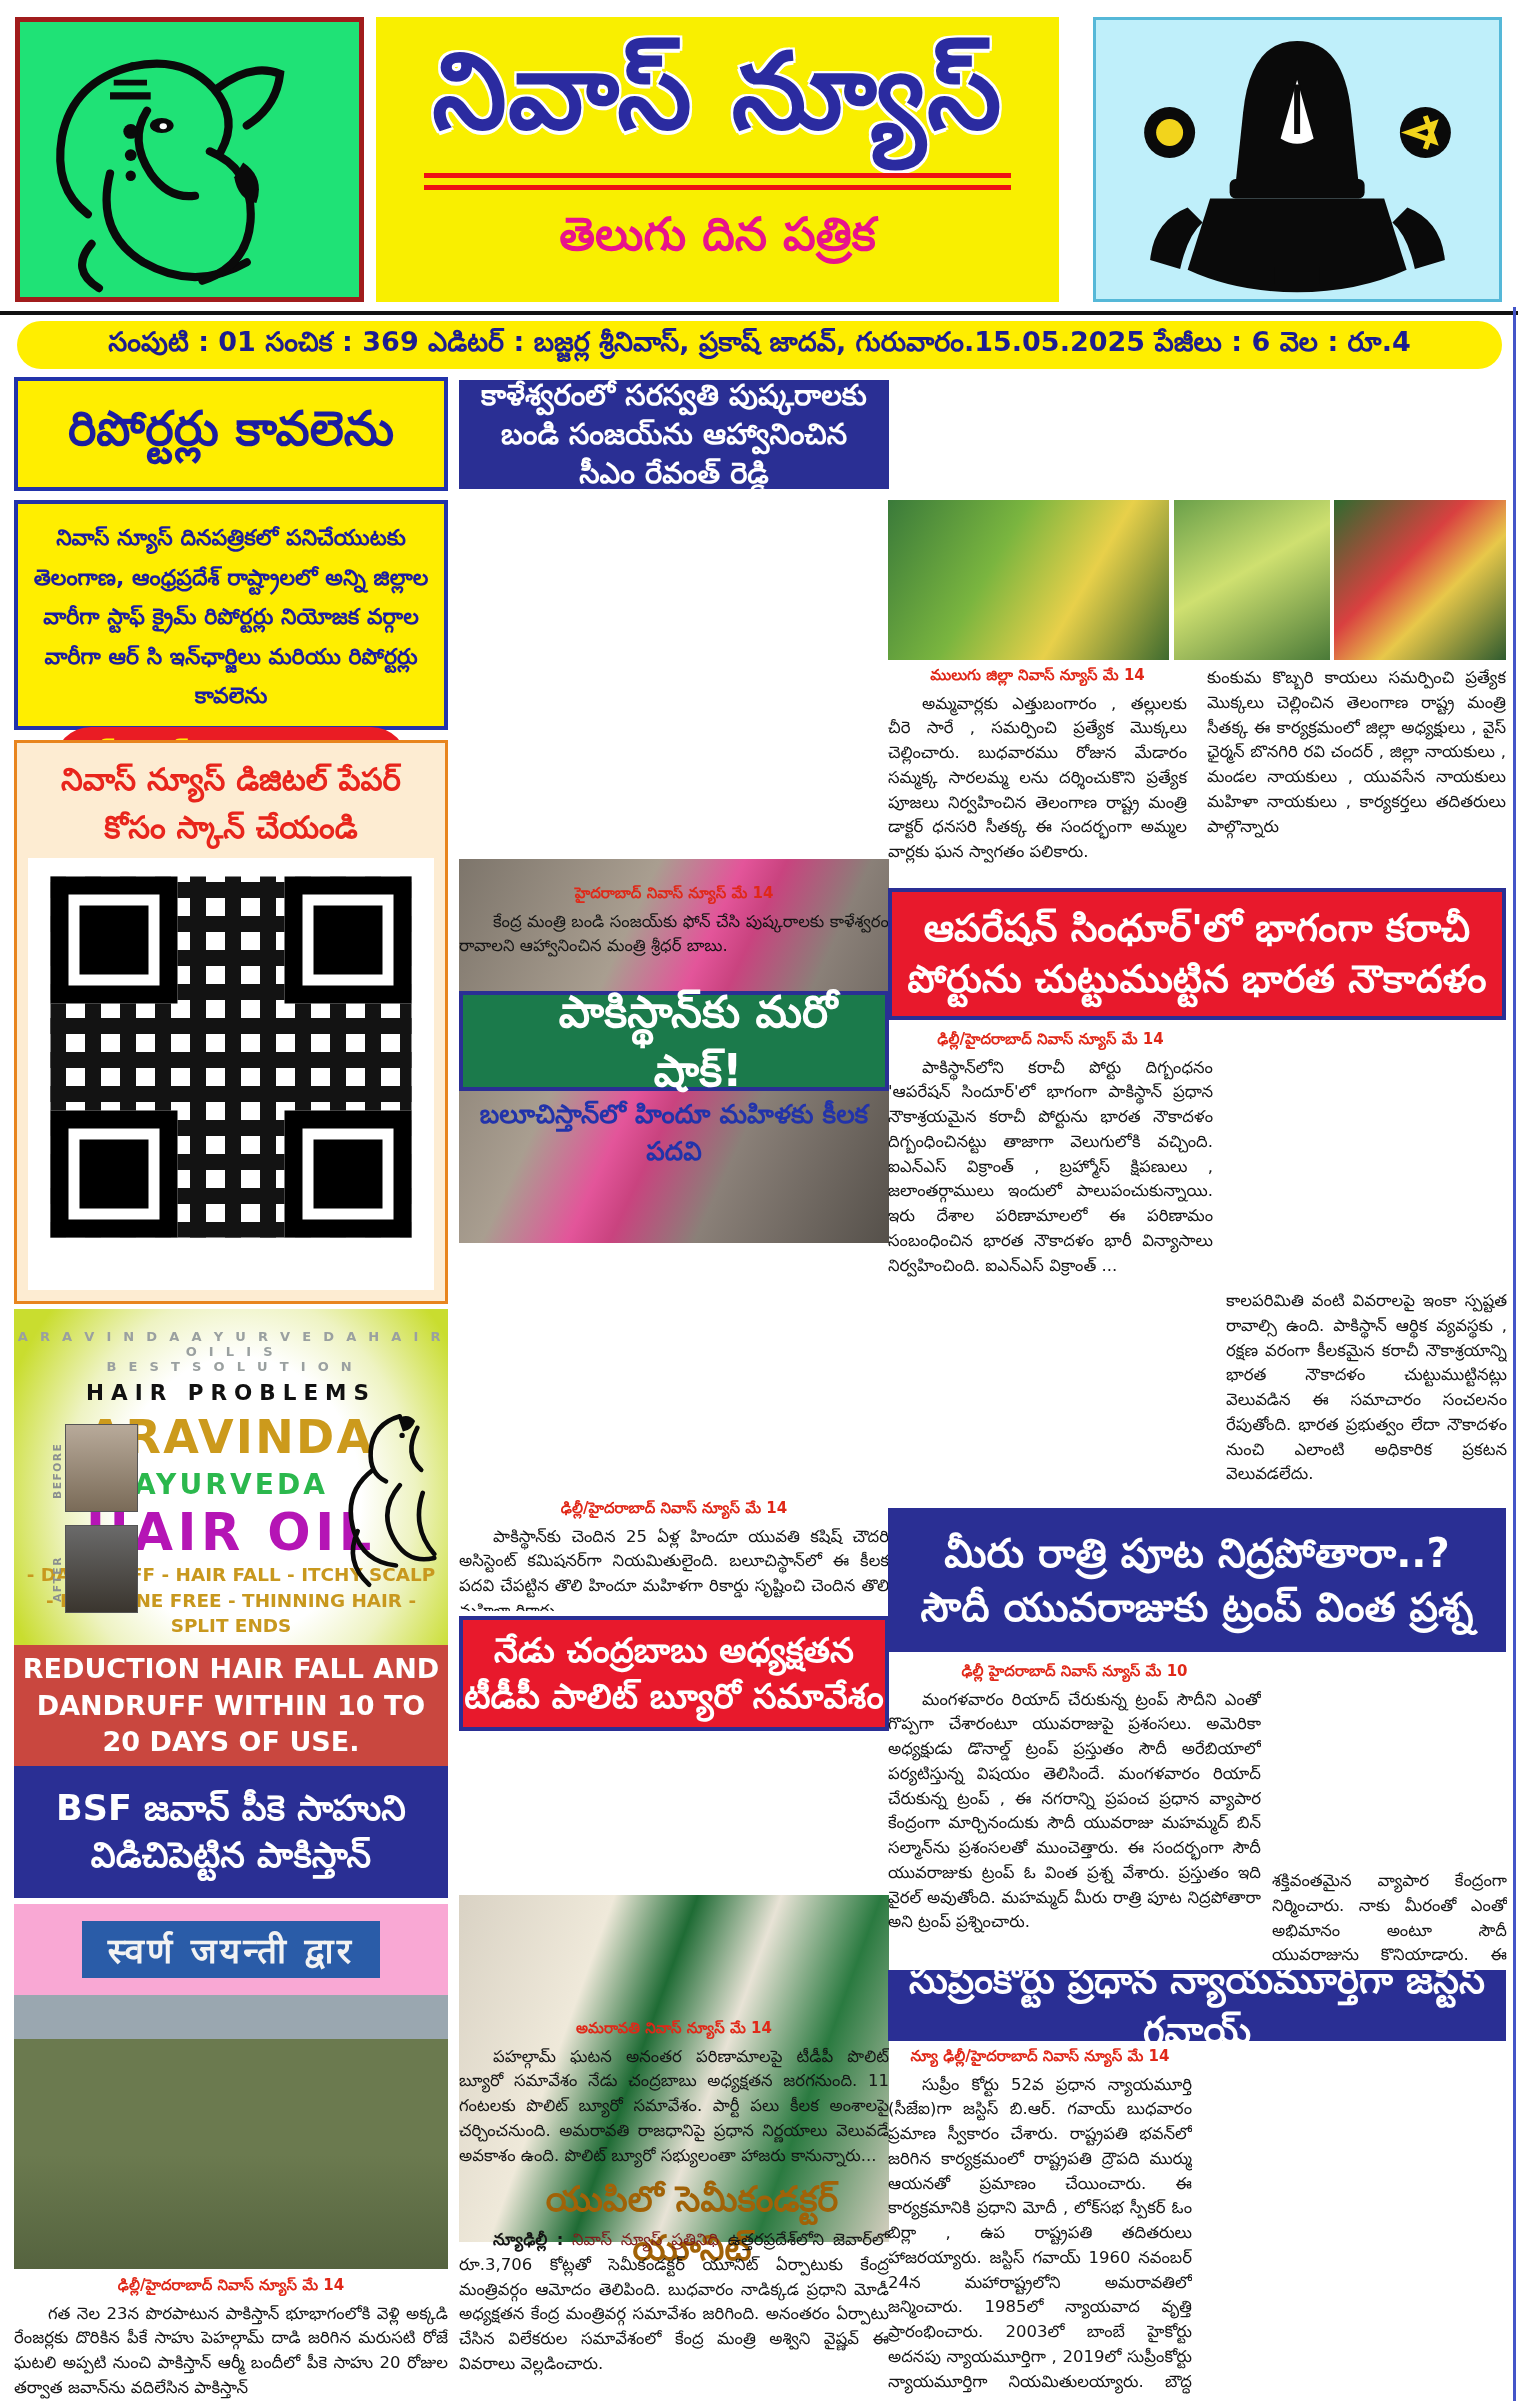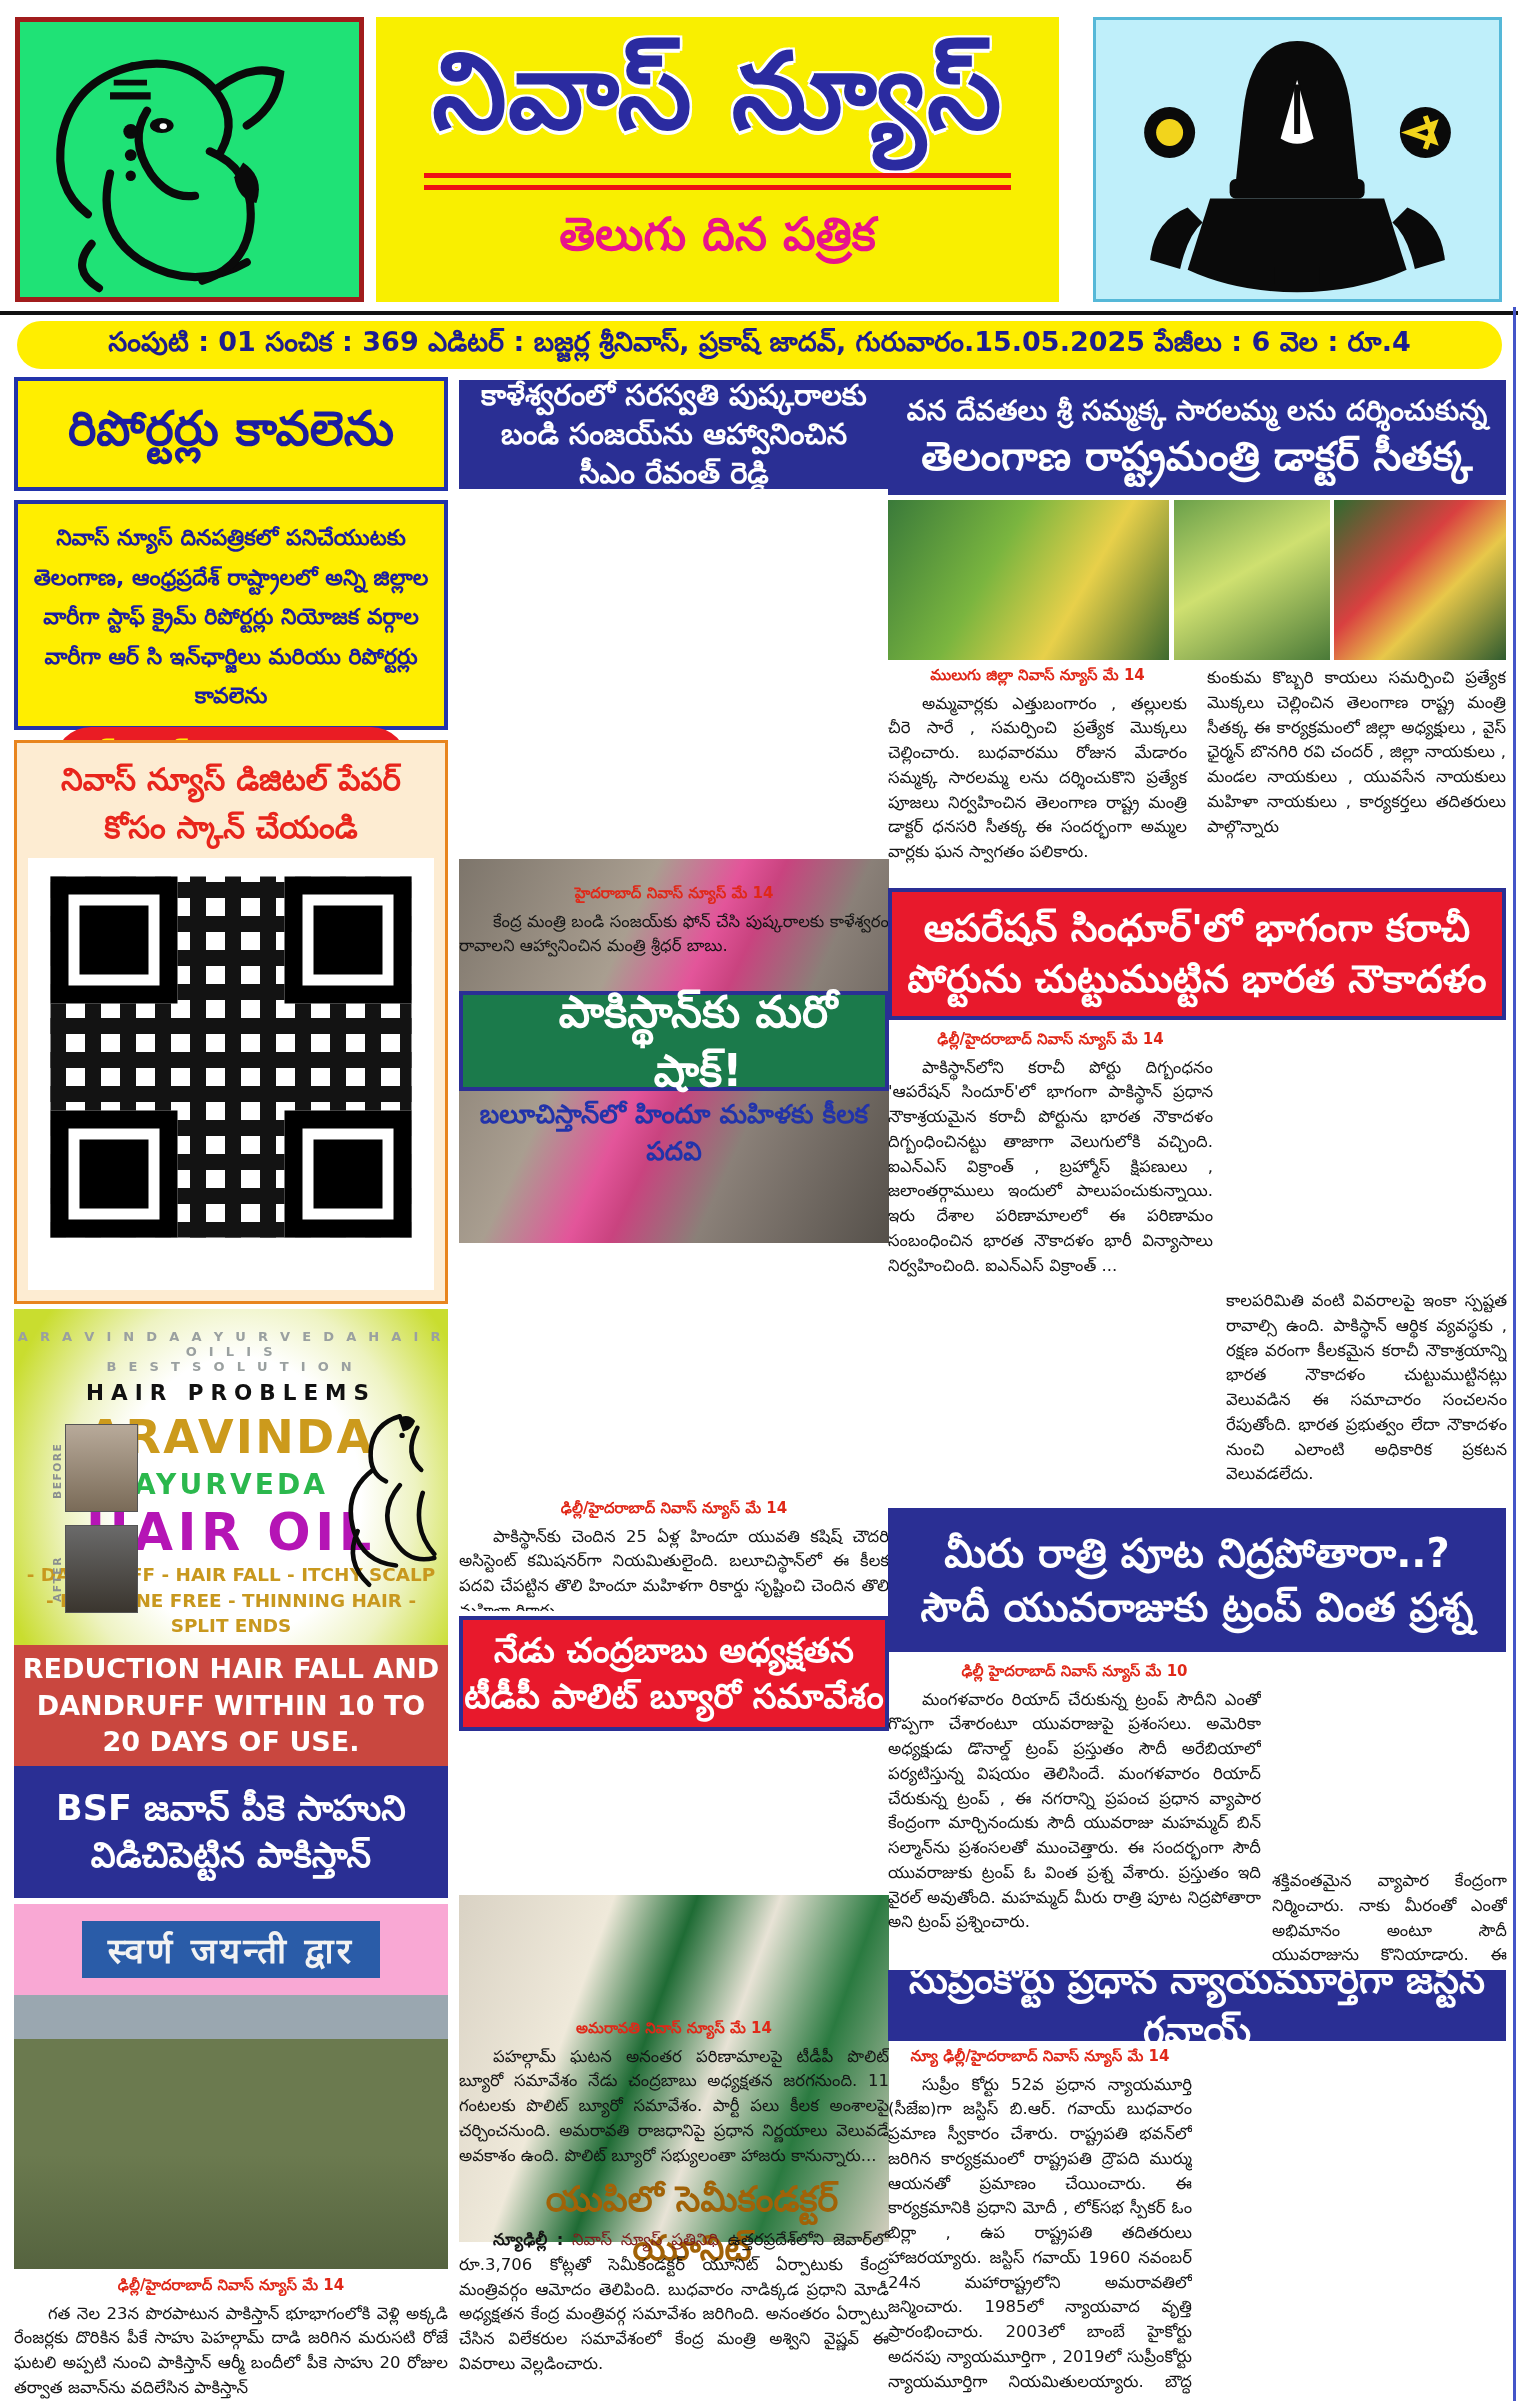--- a/index.html
+++ b/index.html
@@ -246,24 +246,20 @@
 
   <div class="abs sect-head" style="left:459px;top:2179px;width:430px;height:44px;">
     <span>యుపిలో సెమీకండక్టర్ యూనిట్</span>
   </div>
   <div class="abs body-txt" style="left:459px;top:2228px;width:430px;height:166px;overflow:hidden;">
     <span class="ind"></span><span class="lead-loc">న్యూఢిల్లీ :</span>
     <span class="lead-credit">నివాస్ న్యూస్ ప్రతినిధి</span>
     <span>ఉత్తరప్రదేశ్‌లోని జెవార్‌లో రూ.3,706 కోట్లతో సెమీకండక్టర్ యూనిట్ ఏర్పాటుకు కేంద్ర మంత్రివర్గం ఆమోదం తెలిపింది. బుధవారం నాడిక్కడ ప్రధాని మోడీ అధ్యక్షతన కేంద్ర మంత్రివర్గ సమావేశం జరిగింది. అనంతరం ఏర్పాటు చేసిన విలేకరుల సమావేశంలో కేంద్ర మంత్రి అశ్విని వైష్ణవ్ ఈ వివరాలు వెల్లడించారు.</span>
   </div>
 
-  <div class="abs hbox hbox-blue" style="left:888px;top:380px;width:618px;height:115px;">
-    <div style="font-size:28px;">వన దేవతలు శ్రీ సమ్మక్క సారలమ్మ లను దర్శించుకున్న</div>
-    <div style="font-size:40px;">తెలంగాణ రాష్ట్రమంత్రి డాక్టర్  సీతక్క</div>
-  </div>
   <div class="abs" style="left:888px;top:500px;width:618px;height:160px;display:flex;gap:4.6px;">
     <div class="photo ph-s1" style="flex:1.8;"></div>
     <div class="photo ph-s2" style="flex:1;"></div>
     <div class="photo ph-s3" style="flex:1.1;"></div>
   </div>
   <div class="abs twocol" style="left:888px;top:666px;width:618px;height:216px;overflow:hidden;">
     <div class="dateline">ములుగు జిల్లా నివాస్ న్యూస్ మే 14</div>
     <div class="body-txt"><span class="ind"></span><span>అమ్మవార్లకు ఎత్తుబంగారం ,  తల్లులకు చీరె సారే , సమర్పించి ప్రత్యేక మొక్కలు చెల్లించారు. బుధవారము రోజున మేడారం సమ్మక్క సారలమ్మ లను దర్శించుకొని ప్రత్యేక పూజలు నిర్వహించిన తెలంగాణ రాష్ట్ర మంత్రి డాక్టర్ ధనసరి సీతక్క  ఈ సందర్భంగా అమ్మల వార్లకు ఘన స్వాగతం పలికారు.</span></div>
     <div class="body-txt"><span>కుంకుమ కొబ్బరి కాయలు సమర్పించి ప్రత్యేక మొక్కలు చెల్లించిన తెలంగాణ రాష్ట్ర మంత్రి సీతక్క  ఈ కార్యక్రమంలో జిల్లా అధ్యక్షులు , వైస్ ఛైర్మన్ బొనగిరి రవి చందర్ , జిల్లా నాయకులు , మండల నాయకులు , యువసేన నాయకులు మహిళా నాయకులు , కార్యకర్తలు తదితరులు పాల్గొన్నారు</span></div>
   </div>

